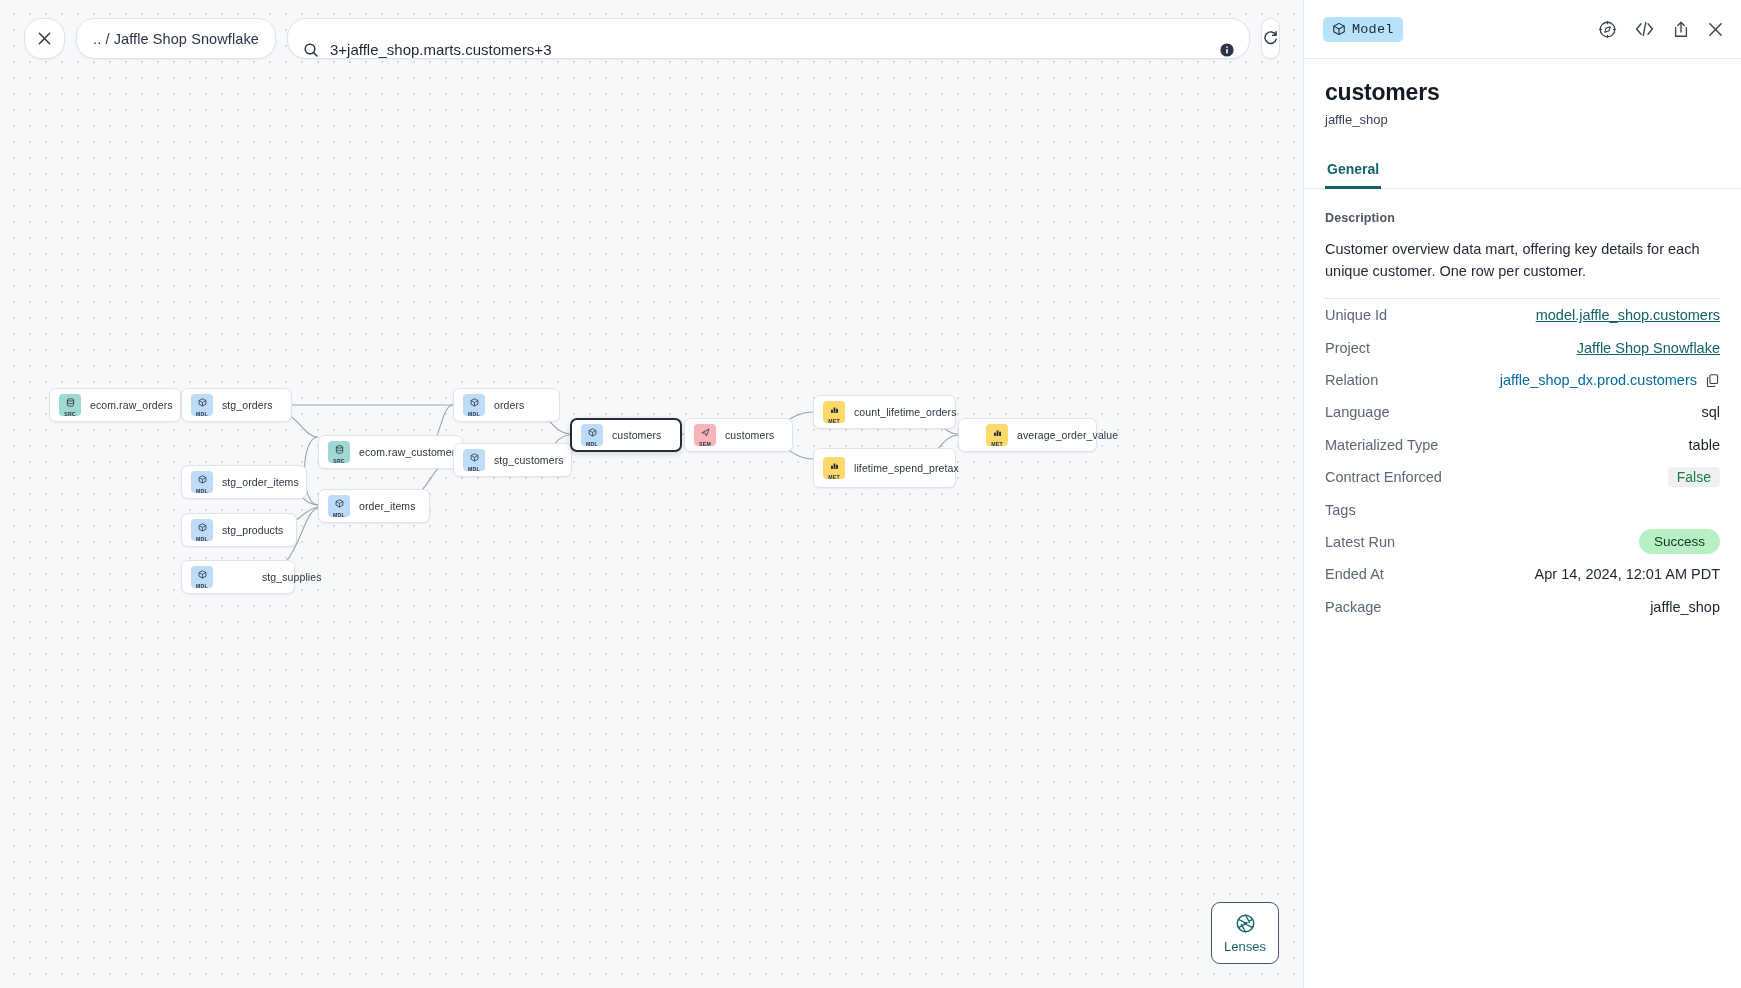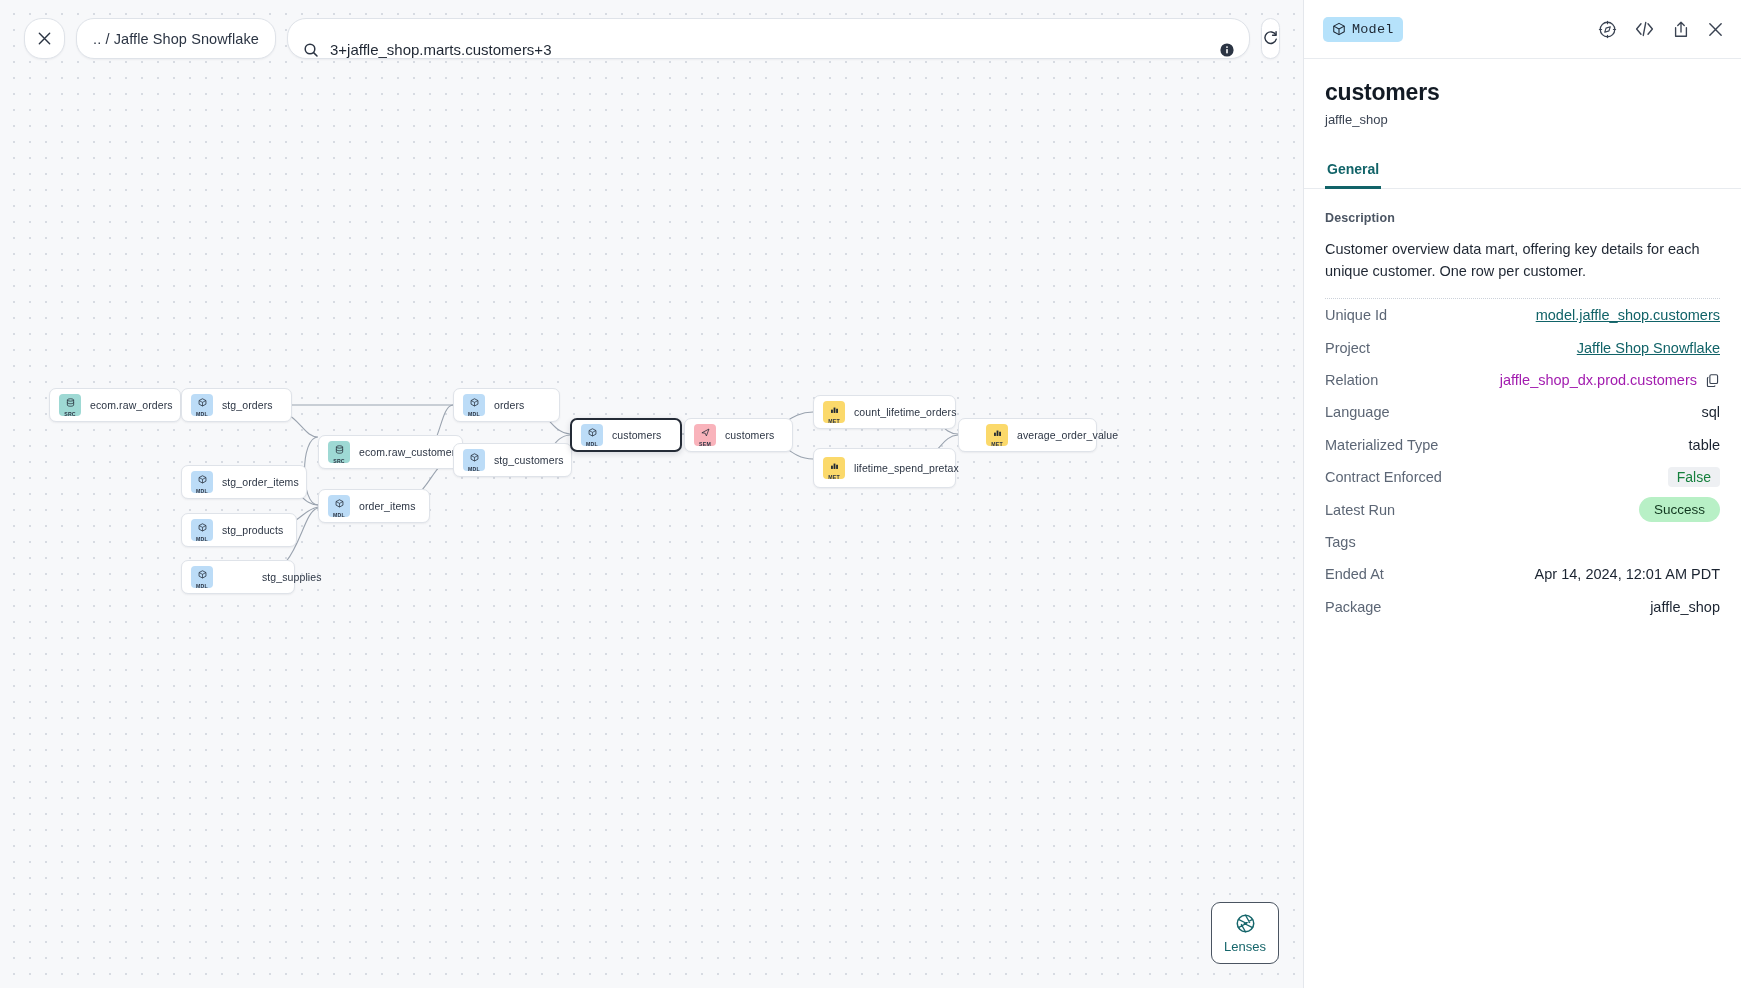--- a/index.html
+++ b/index.html
@@ -154,21 +154,21 @@
   .prop-row {
     display: flex; align-items: center; justify-content: space-between;
     min-height: 32.4px; gap: 12px;
   }
   .prop-key { font-size: 14.5px; color: #5c6675; white-space: nowrap; }
   .prop-val {
     font-size: 14.5px; color: #1b2431; text-align: right;
     display: flex; align-items: center; gap: 8px; justify-content: flex-end;
   }
   .prop-val a { color: #116368; text-decoration: underline; cursor: pointer; }
-  .prop-val .plain-link { color: #a21caf; text-decoration: none; }
+  .prop-val .plain-link { color: #0369a1; text-decoration: none; }
   .val-chip {
     background: #eef0f3; border-radius: 4px; padding: 2px 9px;
     font-size: 14px; color: #15803d;
   }
   .status-chip {
     background: #b8f0c6; border-radius: 13px; padding: 5px 15px;
     font-size: 13.5px; color: #10361e;
   }
   .copy-icon { cursor: pointer; display: flex; }
 </style>
@@ -467,29 +467,29 @@
               <span>table</span>
             </div>
           </div>
           <div class="prop-row">
             <div class="prop-key">Contract Enforced</div>
             <div class="prop-val">
               <span class="val-chip">False</span>
             </div>
           </div>
           <div class="prop-row">
+            <div class="prop-key">Tags</div>
+            <div class="prop-val">
+              <span></span>
+            </div>
+          </div>
+          <div class="prop-row">
             <div class="prop-key">Latest Run</div>
             <div class="prop-val">
               <span class="status-chip">Success</span>
-            </div>
-          </div>
-          <div class="prop-row">
-            <div class="prop-key">Tags</div>
-            <div class="prop-val">
-              <span></span>
             </div>
           </div>
           <div class="prop-row">
             <div class="prop-key">Ended At</div>
             <div class="prop-val">
               <span>Apr 14, 2024, 12:01 AM PDT</span>
             </div>
           </div>
           <div class="prop-row">
             <div class="prop-key">Package</div>

